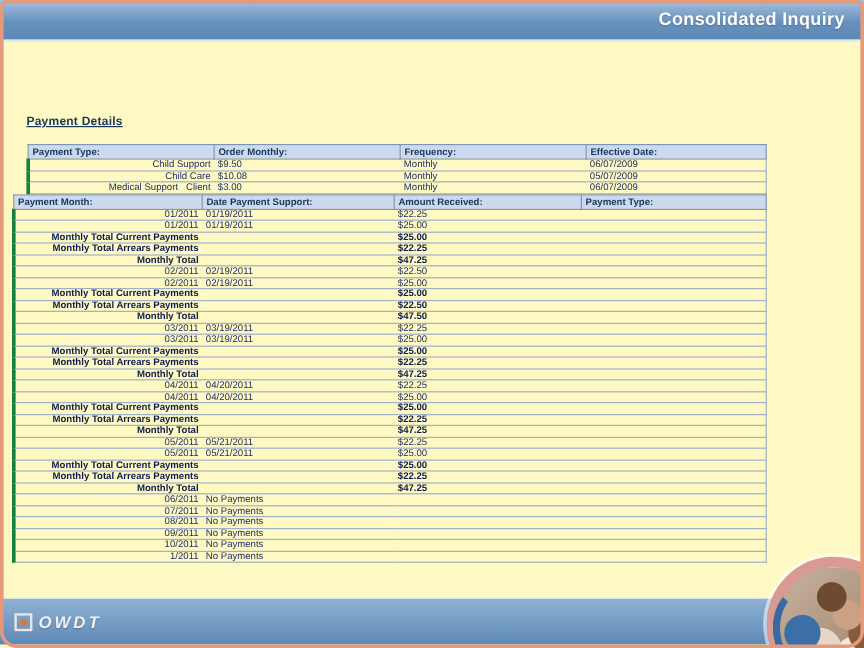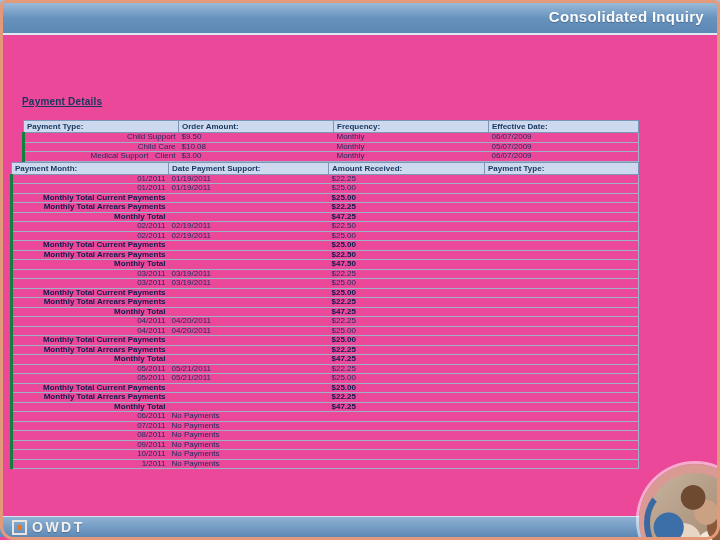--- a/index.html
+++ b/index.html
@@ -1,17 +1,17 @@
 <!DOCTYPE html>
 <html><head>
 <meta charset="utf-8">
 <style>
   html,body{margin:0;padding:0;background:#888;}
   .slide{
-    position:relative;width:720px;height:540px;background:#ec4899;
+    position:relative;width:720px;height:540px;background:#fef9c3;
     overflow:hidden;font-family:"Liberation Sans",sans-serif;
   }
   
   .frame{
     position:absolute;inset:0;border:3px solid #e49a7a;
     border-radius:6px 6px 14px 14px;pointer-events:none;z-index:40;
   }
   
   .topbar{
     position:absolute;top:0;left:0;right:0;height:35px;z-index:5;
@@ -19,24 +19,24 @@
     border-bottom:2px solid #dde9f3;
     display:flex;align-items:center;justify-content:flex-end;
     padding-right:16px;box-sizing:border-box;
   }
   .slide-title{
     color:#fdfdfd;font-size:15px;font-weight:600;letter-spacing:.3px;
     text-shadow:0 1px 1px rgba(40,60,90,.45);
   }
   
   .bottombar{
-    position:absolute;left:0;right:0;bottom:3px;height:21px;z-index:5;
+    position:absolute;left:0;right:0;bottom:3px;height:39px;z-index:5;
     background:linear-gradient(#8fb2d4,#5d88b5);
     border-top:1px solid #d7e4f0;
-    display:flex;align-items:center;padding-left:12px;box-sizing:border-box;
+    display:flex;align-items:center;padding-left:12px;box-sizing:border-box;font-style:italic;
   }
   .logo{display:flex;align-items:center;gap:5px;}
   .logo-box{
     width:11px;height:11px;border:2px solid #e9e4de;background:transparent;
     display:flex;align-items:center;justify-content:center;
   }
   .logo-box span{width:5px;height:5px;background:#e2762f;display:block;}
   .logo-text{
     font-weight:bold;font-size:14px;color:#f3f1ee;letter-spacing:2.5px;
     text-shadow:0 1px 1px rgba(40,60,90,.4);
@@ -103,21 +103,21 @@
     <table class="pd-table">
       <colgroup>
         <col style="width:155px">
           <col style="width:155px">
         <col style="width:155px">
           <col style="width:150px">
       </colgroup>
       <thead>
         <tr>
           <th>Payment Type:</th>
-          <th>Order Amount:</th>
+          <th>Order Monthly:</th>
           <th>Frequency:</th>
           <th>Effective Date:</th>
         </tr>
       </thead>
       <tbody id="pd-body">
           <tr>
             <td>Child Support</td>
             <td>$9.50</td>
             <td>Monthly</td>
             <td>06/07/2009</td>

